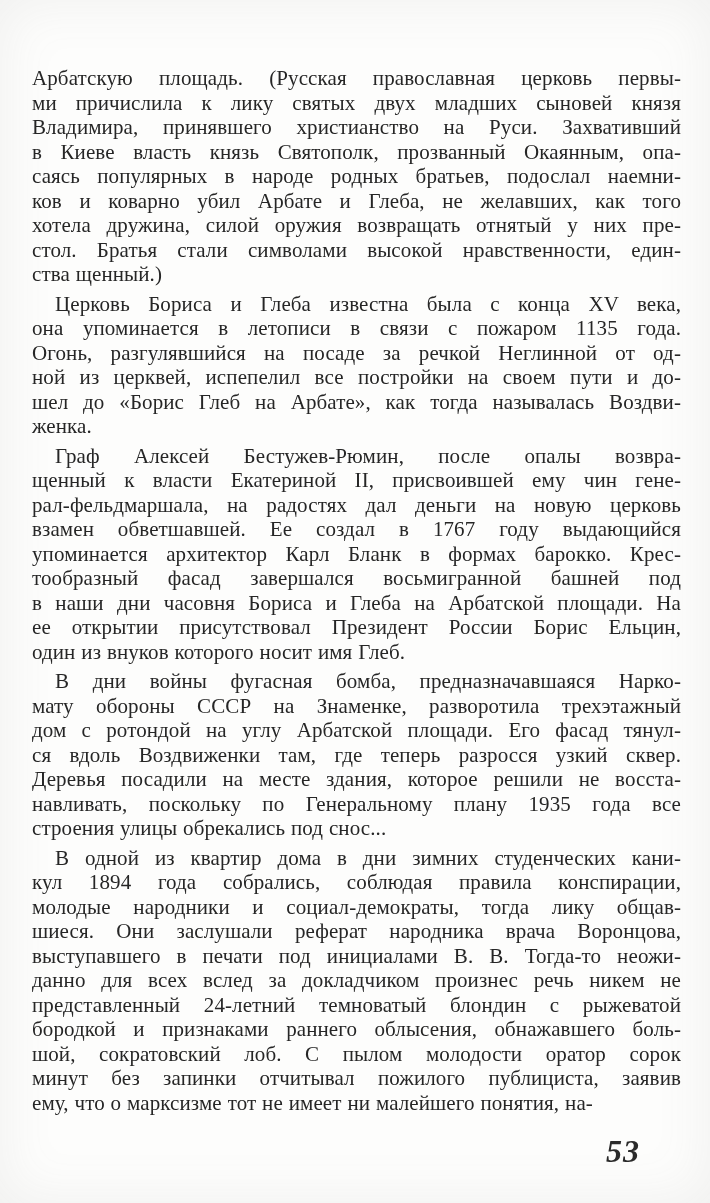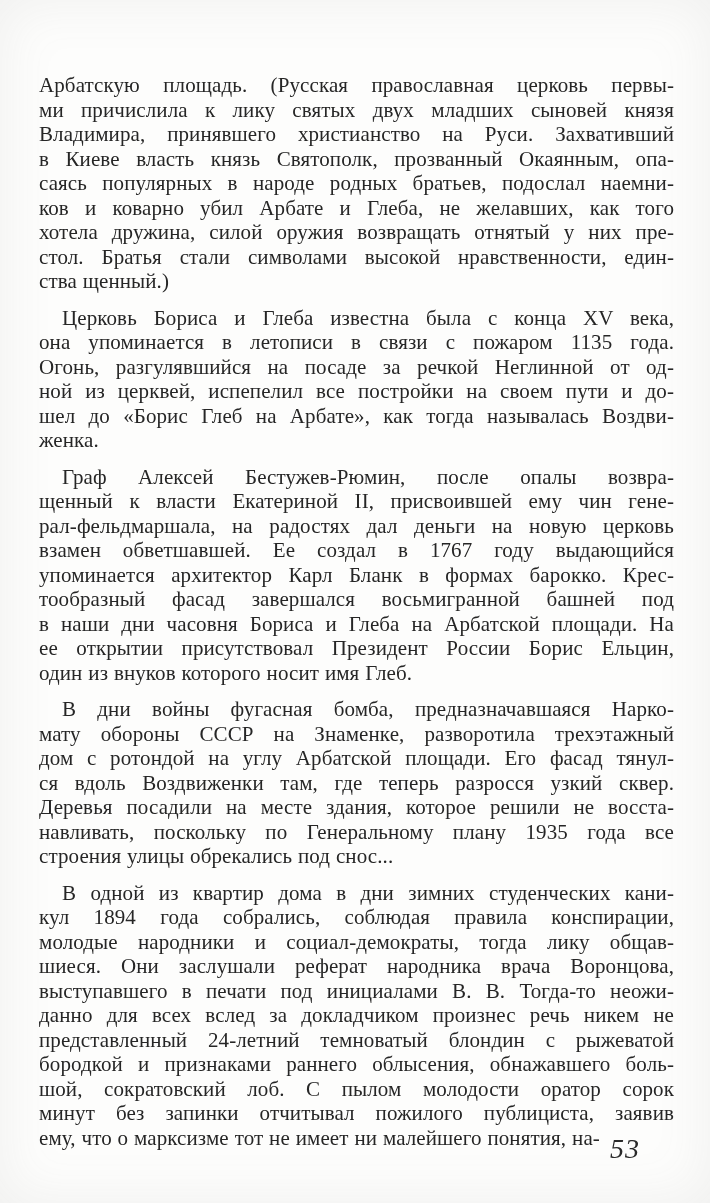--- a/index.html
+++ b/index.html
@@ -16,21 +16,21 @@
     overflow: hidden;
     font-family: "Liberation Serif", "DejaVu Serif", serif;
     color: #262626;
   }
   .text-block {
     position: absolute;
     left: 27px;
     right: 24px;
     top: 61px;
   }
-  .para { margin: 12px; padding: 0; }
+  .para { margin: 5px; padding: 0; }
   .tline {
     font-size: 21px;
     line-height: 24.5px;
     text-align: justify;
     text-align-last: justify;
     letter-spacing: 0.1px;
     word-spacing: 0.5px;
     white-space: normal;
   }
   .tline.lastline {
@@ -38,23 +38,23 @@
   }
   .tline.indent {
     text-indent: 23px;
   }
   .page-footer {
     position: absolute;
     top: 1133px;
     right: 70px;
   }
   .page-number {
-    font-size: 28px;
+    font-size: 32px;
     font-style: italic;
-    font-weight: 400;
+    font-weight: 700;
     color: #2a2a2a;
     letter-spacing: 1px;
   }
 </style>
 </head>
 <body>
 
 <div class="page">
   <main class="text-block">
       <div class="para">

